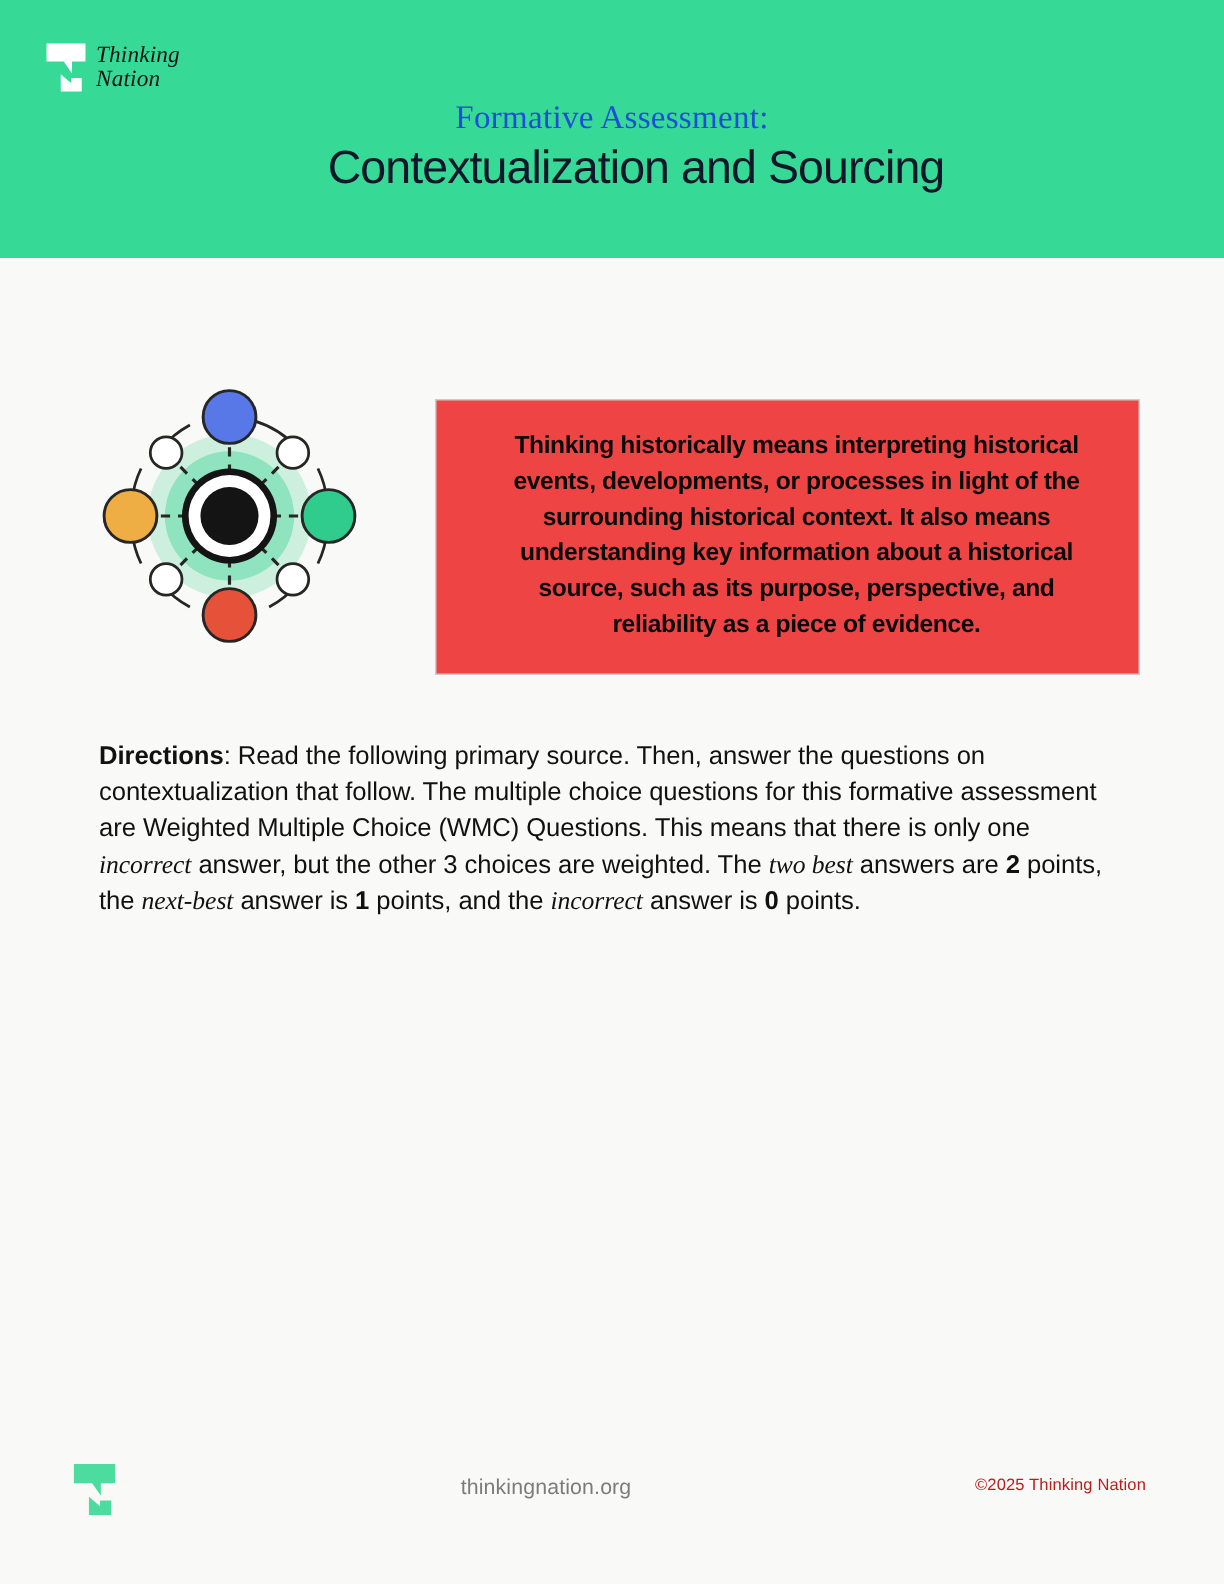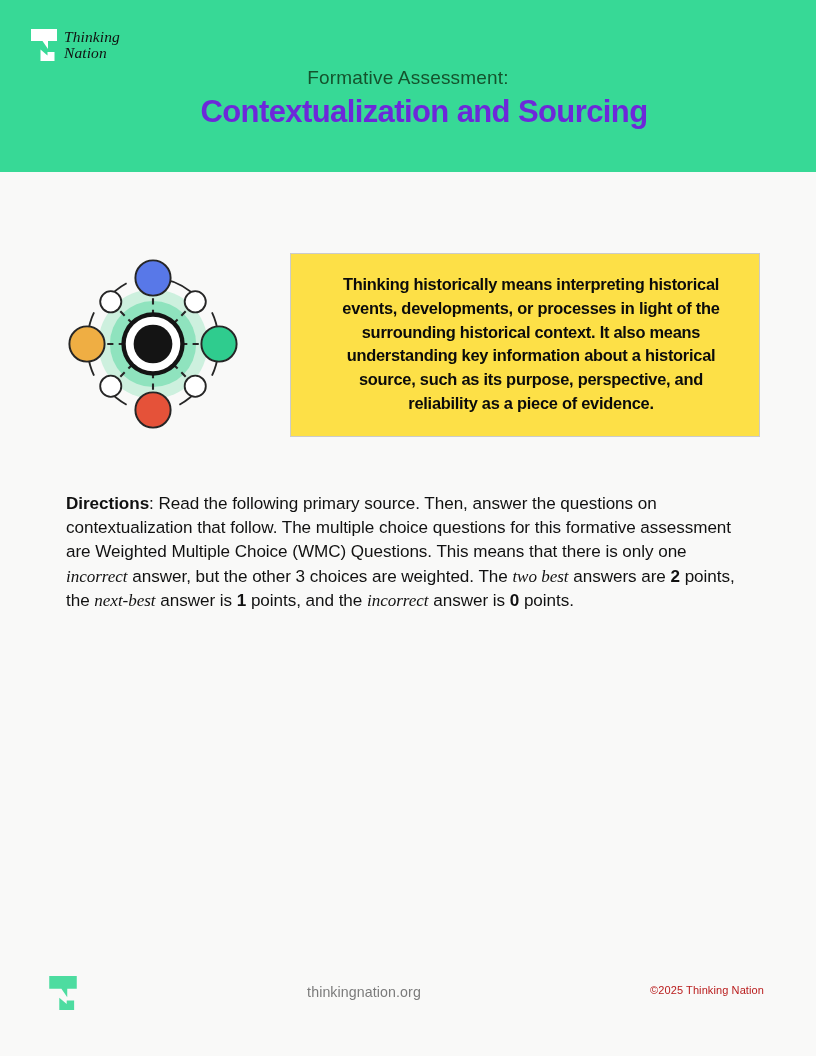--- a/index.html
+++ b/index.html
@@ -53,33 +53,33 @@
   }
 
   .title-stack {
     position: absolute;
     left: 0;
     top: 66px;
     width: 816px;
     text-align: center;
   }
   .title-eyebrow {
-    font-family: Liberation Sans, sans-serif;
-    font-size: 19px;
+    font-family: Liberation Serif, serif;
+    font-size: 22px;
     line-height: 24px;
-    color: #14532d;
+    color: #1d4ed8;
     font-weight: 400;
     letter-spacing: 0.2px;
   }
   .title-main {
     font-family: "Liberation Sans", sans-serif;
     font-size: 31px;
     line-height: 40px;
-    color: #6d28d9;
-    font-weight: 700;
+    color: #0f172a;
+    font-weight: 400;
     letter-spacing: -0.6px;
     margin-top: 2px;
     padding-left: 32px;
   }
 
   
   .content {
     position: absolute;
     top: 172px;
     left: 0;
@@ -102,24 +102,24 @@
     height: 200px;
     display: flex;
     align-items: center;
     justify-content: center;
   }
   .diagram-svg { display: block; }
 
   .callout {
     position: absolute;
     left: 290px;
-    top: 9px;
+    top: 22px;
     width: 470px;
     box-sizing: border-box;
-    background: #fde047;
+    background: #ef4444;
     border: 1px solid #cbcbcb;
     padding: 19px 22px 20px 34px;
   }
   .callout-text {
     font-family: "Liberation Sans", sans-serif;
     font-size: 16.4px;
     line-height: 23.8px;
     font-weight: bold;
     color: #0b0b0b;
     text-align: center;

